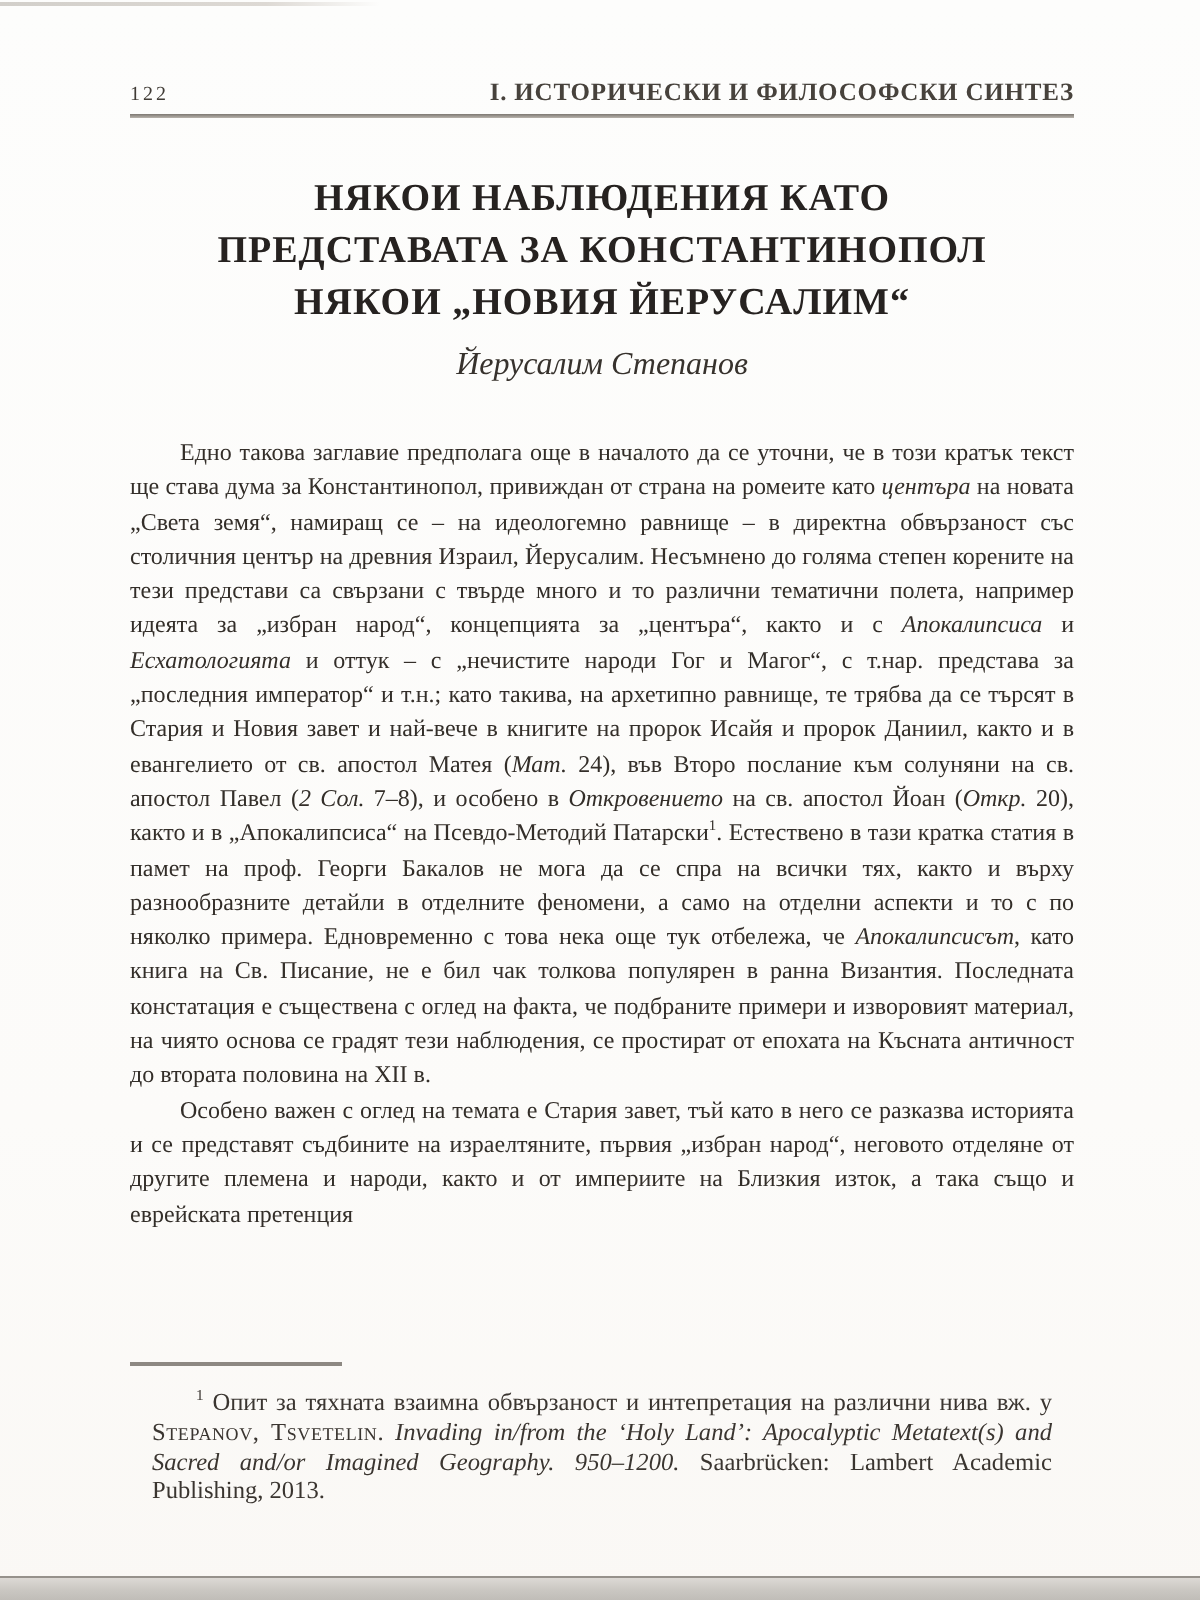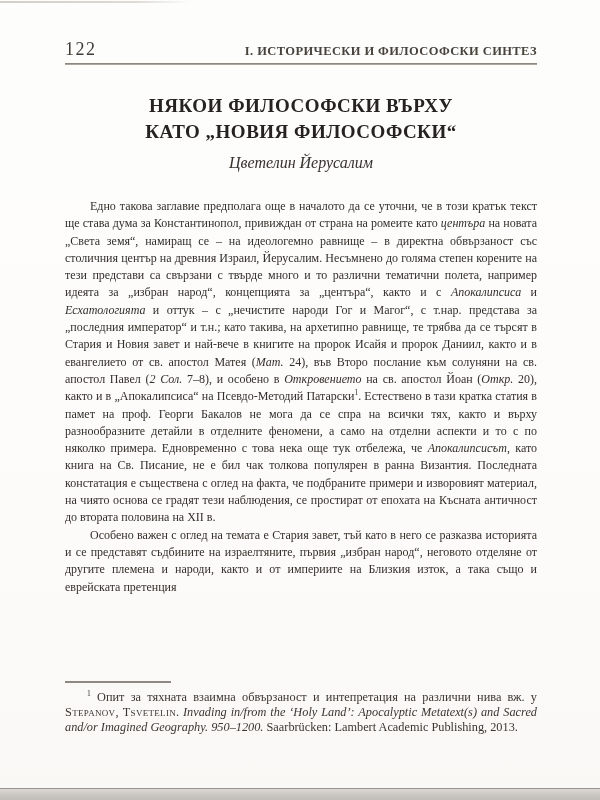--- a/index.html
+++ b/index.html
@@ -11,21 +11,21 @@
     color:#332e29;
     overflow:hidden;
     box-sizing:border-box;
   }
   .inner{position:absolute;left:65px;right:63px;top:0;}
   .header{
     display:flex;justify-content:space-between;align-items:baseline;
     padding-top:39px;
     color:#403b35;
   }
-  .pagenum{font-size:18px;letter-spacing:1.5px;}
+  .pagenum{font-size:10px;letter-spacing:1.5px;}
   .running{font-size:12.5px;font-weight:bold;letter-spacing:0.4px;color:#47423c;text-align:right;}
   .header-rule{
     margin-top:3px;height:2px;
     background:linear-gradient(180deg,#7d7872 0%,#b9b4ad 100%);
   }
   .title{
     margin:28px 0 0 0;
     text-align:center;
     font-size:19px;font-weight:bold;line-height:26px;
     letter-spacing:0.5px;color:#262220;
@@ -37,21 +37,21 @@
   }
   .body-text{margin-top:26px;}
   .para{
     margin:0;text-align:justify;text-indent:25px;
     font-size:12px;line-height:17.3px;
     color:#332e29;
   }
   .footnote-area{position:absolute;left:65px;right:63px;top:681px;}
   .footnote-rule{width:106px;height:2px;background:#8d8882;margin-bottom:7px;}
   .footnote{
-    margin:0;text-align:justify;text-indent:22px;
+    margin:11px;text-align:justify;text-indent:22px;
     font-size:12.3px;line-height:14.8px;color:#3a3530;
   }
   .run-i{font-style:italic;}
   .run-sc{font-variant:small-caps;letter-spacing:0.3px;}
   .run-sup{vertical-align:super;font-size:0.62em;line-height:0;}
   .scan-artifact-top{
     position:absolute;top:1px;left:0;width:190px;height:2px;
     background:linear-gradient(90deg,#d2cfca 0%,#ddd9d4 70%,rgba(221,217,212,0) 100%);
   }
   .scan-edge-bottom{
@@ -67,25 +67,26 @@
   <div class="scan-artifact-top"></div>
 
   <div class="inner">
     <div class="header">
       <span class="pagenum">122</span>
       <span class="running">I. ИСТОРИЧЕСКИ И ФИЛОСОФСКИ СИНТЕЗ</span>
     </div>
     <div class="header-rule"></div>
 
     <h1 class="title">
-      <span class="title-line">НЯКОИ ФИЛОСОФСКИ ВЪРХУ</span>
-      <span class="title-line">КАТО „НОВИЯ ФИЛОСОФСКИ“</span>
+      <span class="title-line">НЯКОИ НАБЛЮДЕНИЯ КАТО</span>
+      <span class="title-line">ПРЕДСТАВАТА ЗА КОНСТАНТИНОПОЛ</span>
+      <span class="title-line">НЯКОИ „НОВИЯ ЙЕРУСАЛИМ“</span>
     </h1>
 
-    <div class="author">Цветелин Йерусалим</div>
+    <div class="author">Йерусалим Степанов</div>
 
     <div class="body-text">
       <p class="para"><span>Едно такова заглавие предполага още в началото да се уточни, че в този кратък текст ще става дума за Константинопол, привиждан от страна на ромеите като </span><span class="run-i">центъра</span><span> на новата „Света земя“, намиращ се – на идеологемно равнище – в директна обвързаност със столичния център на древния Израил, Йерусалим. Несъмнено до голяма степен корените на тези представи са свързани с твърде много и то различни тематични полета, например идеята за „избран народ“, концепцията за „центъра“, както и с </span><span class="run-i">Апокалипсиса</span><span> и </span><span class="run-i">Есхатологията</span><span> и оттук – с „нечистите народи Гог и Магог“, с т.нар. представа за „последния император“ и т.н.; като такива, на архетипно равнище, те трябва да се търсят в Стария и Новия завет и най-вече в книгите на пророк Исайя и пророк Даниил, както и в евангелието от св. апостол Матея (</span><span class="run-i">Мат.</span><span> 24), във Второ послание към солуняни на св. апостол Павел (</span><span class="run-i">2 Сол.</span><span> 7–8), и особено в </span><span class="run-i">Откровението</span><span> на св. апостол Йоан (</span><span class="run-i">Откр.</span><span> 20), както и в „Апокалипсиса“ на Псевдо-Методий Патарски</span><span class="run-sup">1</span><span>. Естествено в тази кратка статия в памет на проф. Георги Бакалов не мога да се спра на всички тях, както и върху разнообразните детайли в отделните феномени, а само на отделни аспекти и то с по няколко примера. Едновременно с това нека още тук отбележа, че </span><span class="run-i">Апокалипсисът</span><span>, като книга на Св. Писание, не е бил чак толкова популярен в ранна Византия. Последната констатация е съществена с оглед на факта, че подбраните примери и изворовият материал, на чиято основа се градят тези наблюдения, се простират от епохата на Късната античност до втората половина на XII в.</span></p>
       <p class="para"><span>Особено важен с оглед на темата е Стария завет, тъй като в него се разказва историята и се представят съдбините на израелтяните, първия „избран народ“, неговото отделяне от другите племена и народи, както и от империите на Близкия изток, а така също и еврейската претенция</span></p>
     </div>
   </div>
 
   <div class="footnote-area">
     <div class="footnote-rule"></div>
     <p class="footnote"><span class="run-sup">1</span><span> Опит за тяхната взаимна обвързаност и интепретация на различни нива вж. у </span><span class="run-sc">Stepanov, Tsvetelin</span><span>. </span><span class="run-i">Invading in/from the ‘Holy Land’: Apocalyptic Metatext(s) and Sacred and/or Imagined Geography. 950–1200.</span><span> Saarbrücken: Lambert Academic Publishing, 2013.</span></p>

